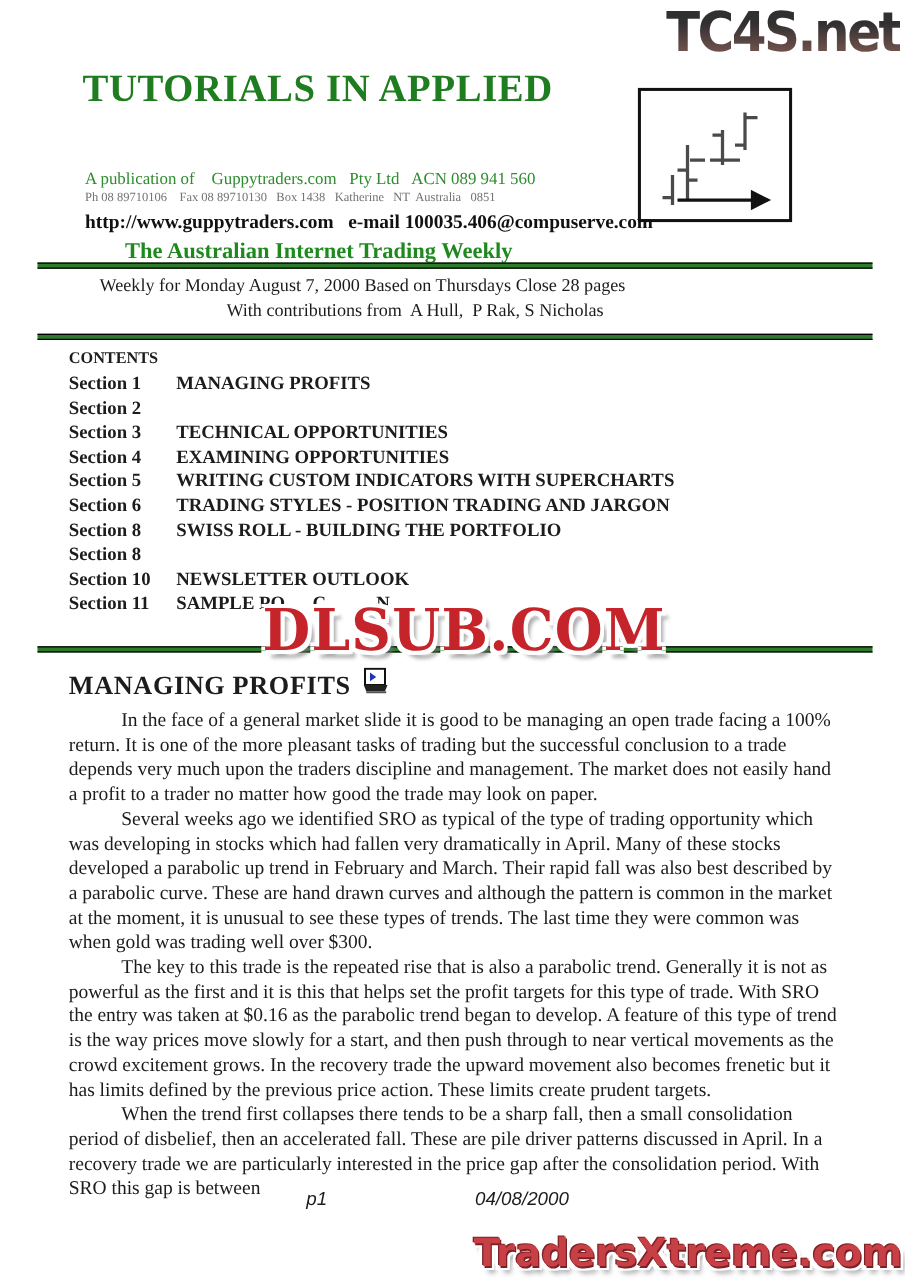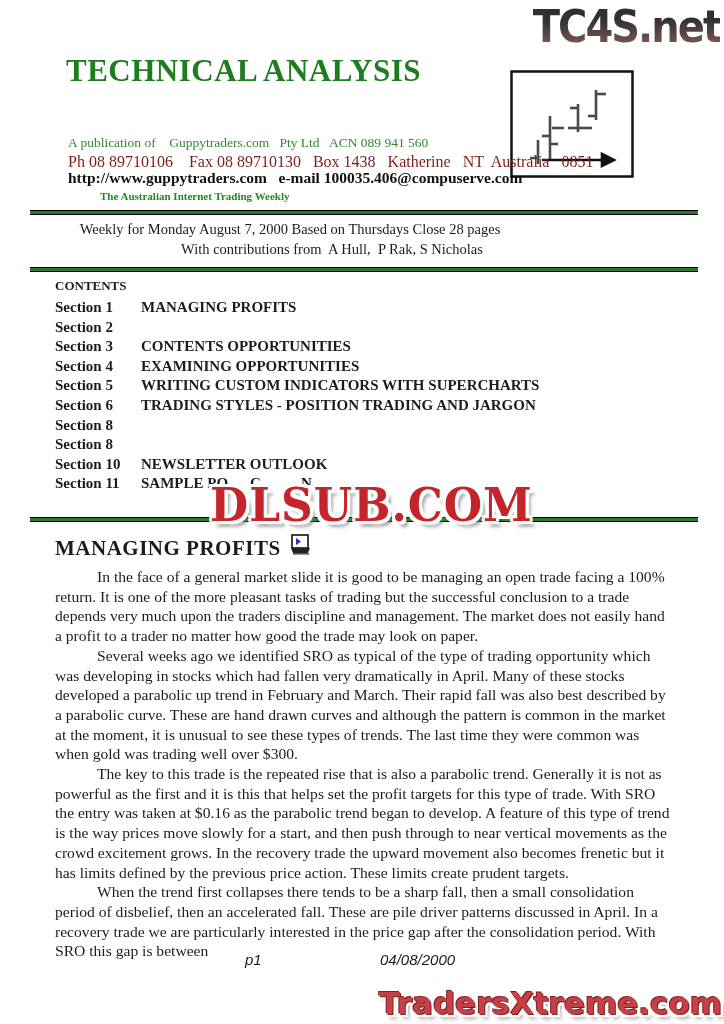--- a/index.html
+++ b/index.html
@@ -19,23 +19,23 @@
     -webkit-background-clip:text; background-clip:text; color:transparent;
     transform:scaleY(1.1); transform-origin:top right;
   }
 
   
   .main-title {
     left:66px; top:52px; color:#1e7d1e; font-weight:bold;
     font-size:31px; line-height:38px; letter-spacing:0.5px;
   }
   .pub-line1 { left:68px; top:135px; font-size:13.5px; color:#2e8b2e; }
-  .pub-line2 { left:68px; top:153px; font-size:16px; color:#7f1d1d; }
+  .pub-line2 { left:68px; top:153px; font-size:10px; color:#737373; }
   .pub-line3 { left:68px; top:169px; font-size:15.5px; font-weight:bold; color:#111; }
-  .tagline   { left:100px; top:190px; font-size:11px; font-weight:bold; color:#1e8a1e; }
+  .tagline   { left:100px; top:190px; font-size:18px; font-weight:bold; color:#1e8a1e; }
 
   .chart-logo { left:510px; top:70px; width:124px; height:108px; }
 
   .rule {
     left:30px; right:26px; height:3px; background:#2d7a2d;
     border-top:1.2px solid #000; border-bottom:1.2px solid #000;
   }
   .rule1 { top:210px; }
   .rule2 { top:267px; }
   .rule3 { top:517px; }
@@ -85,21 +85,21 @@
       -3px 0 0 #fff, 3px 0 0 #fff, 0 -3px 0 #fff, 0 3px 0 #fff,
       4px 5px 4px rgba(100,100,100,0.55);
   }
 </style>
 </head>
 <body>
 
 <div class="abs tc4s">TC4S.net</div>
 
 <div class="abs main-title">
-  <div>TECHNICAL ANALYSIS</div>
+  <div>TUTORIALS IN APPLIED</div>
 </div>
 
 <div class="abs chart-logo">
   <svg width="124" height="108" viewBox="0 0 124 108">
     <rect x="1.5" y="1.5" width="121" height="105" fill="none" stroke="#111" stroke-width="2.5"></rect>
     <g stroke="#4a4a4a" stroke-width="2.6" fill="none">
 
       <line x1="28" y1="70" x2="28" y2="94"></line>
       <line x1="20" y1="88" x2="28" y2="88"></line>
 
@@ -142,36 +142,37 @@
 <div class="abs contents">
   <div class="row">
     <span class="lbl">Section 1</span>
     <span>MANAGING PROFITS</span>
   </div>
   <div class="row">
     <span class="lbl">Section 2</span>
   </div>
   <div class="row">
     <span class="lbl">Section 3</span>
-    <span>CONTENTS OPPORTUNITIES</span>
+    <span>TECHNICAL OPPORTUNITIES</span>
   </div>
   <div class="row">
     <span class="lbl">Section 4</span>
     <span>EXAMINING OPPORTUNITIES</span>
   </div>
   <div class="row">
     <span class="lbl">Section 5</span>
     <span>WRITING CUSTOM INDICATORS WITH SUPERCHARTS</span>
   </div>
   <div class="row">
     <span class="lbl">Section 6</span>
     <span>TRADING STYLES - POSITION TRADING AND JARGON</span>
   </div>
   <div class="row">
     <span class="lbl">Section 8</span>
+    <span>SWISS ROLL - BUILDING THE PORTFOLIO</span>
   </div>
   <div class="row">
     <span class="lbl">Section 8</span>
   </div>
   <div class="row">
     <span class="lbl">Section 10</span>
     <span>NEWSLETTER OUTLOOK</span>
   </div>
   <div class="row">
     <span class="lbl">Section 11</span>

